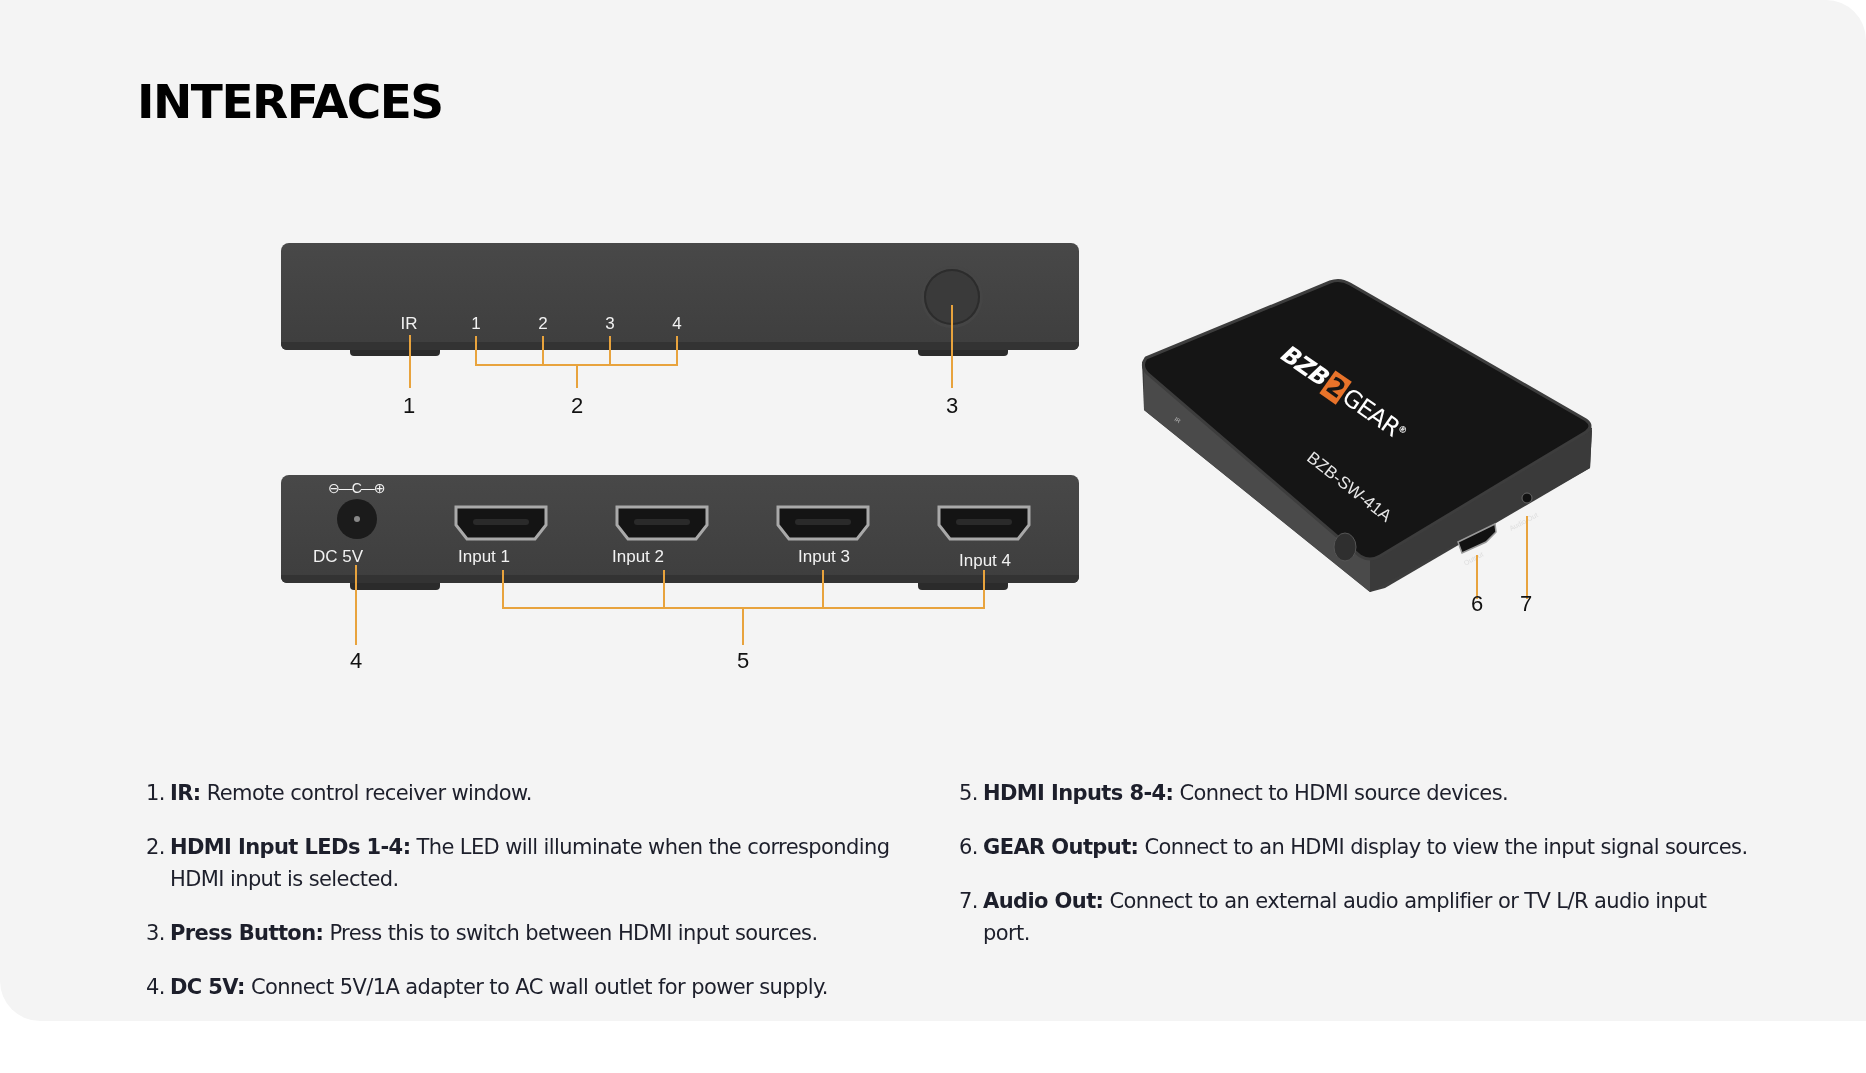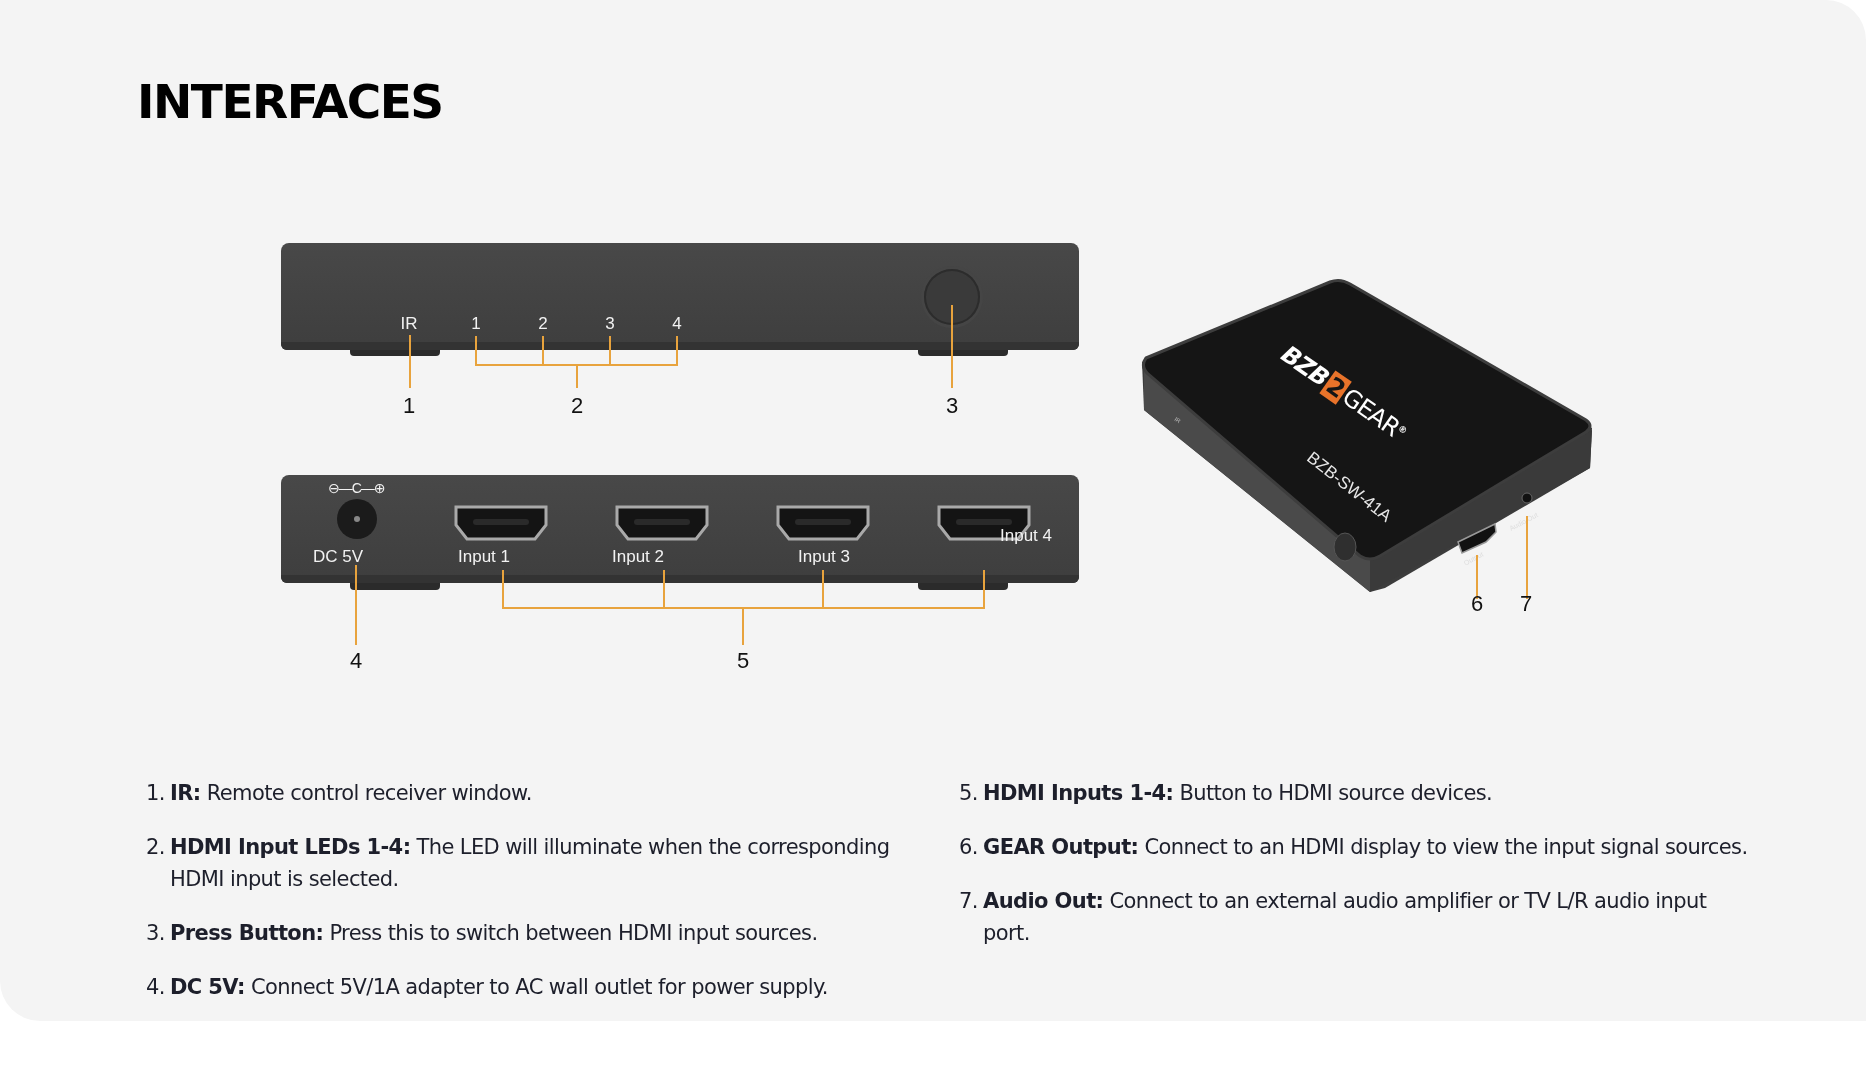--- a/index.html
+++ b/index.html
@@ -80,21 +80,21 @@
       </svg>
     <svg class="hdmi" style="left:936px;top:505px;" viewBox="0 0 96 36">
         <path d="M3 2 H93 V20 L82 34 H14 L3 20 Z" fill="#141414" stroke="#a9a9a9" stroke-width="3"></path>
         <rect x="20" y="14" width="56" height="6" rx="3" fill="#2a2a2a"></rect>
       </svg>
 
     <span class="dev-label" style="left:338px;top:547px;">DC 5V</span>
     <span class="dev-label" style="left:484px;top:547px;">Input 1</span>
     <span class="dev-label" style="left:638px;top:547px;">Input 2</span>
     <span class="dev-label" style="left:824px;top:547px;">Input 3</span>
-    <span class="dev-label" style="left:985px;top:526px;margin-left:41px;">Input 4</span>
+    <span class="dev-label" style="left:985px;top:551px;">Input 4</span>
 
     <div class="callout-line" style="left:355px;top:565px;width:2px;height:80px;"></div>
     <span class="callout-num" style="left:356px;top:648px;">4</span>
 
     <div class="callout-line" style="left:502px;top:570px;width:2px;height:39px;"></div>
     <div class="callout-line" style="left:663px;top:570px;width:2px;height:39px;"></div>
     <div class="callout-line" style="left:822px;top:570px;width:2px;height:39px;"></div>
     <div class="callout-line" style="left:983px;top:570px;width:2px;height:39px;"></div>
     <div class="callout-line" style="left:502px;top:607px;width:483px;height:2px;"></div>
     <div class="callout-line" style="left:742px;top:607px;width:2px;height:38px;"></div>
@@ -134,18 +134,18 @@
   <span class="callout-num" style="left:1526px;top:591px;">7</span>
 
   <ol class="list" style="left:137px;top:777px;width:760px;">
     <li><span class="n">1.</span><b>IR:</b><span> Remote control receiver window.</span></li>
     <li><span class="n">2.</span><b>HDMI Input LEDs 1-4:</b><span> The LED will illuminate when the corresponding HDMI input is selected.</span></li>
     <li><span class="n">3.</span><b>Press Button:</b><span> Press this to switch between HDMI input sources.</span></li>
     <li><span class="n">4.</span><b>DC 5V:</b><span> Connect 5V/1A adapter to AC wall outlet for power supply.</span></li>
   </ol>
 
   <ol class="list" style="left:950px;top:777px;width:800px;">
-    <li><span class="n">5.</span><b>HDMI Inputs 1-4:</b><span> Button to HDMI source devices.</span></li>
+    <li><span class="n">5.</span><b>HDMI Inputs 8-4:</b><span> Connect to HDMI source devices.</span></li>
     <li><span class="n">6.</span><b>GEAR Output:</b><span> Connect to an HDMI display to view the input signal sources.</span></li>
     <li><span class="n">7.</span><b>Audio Out:</b><span> Connect to an external audio amplifier or TV L/R audio input port.</span></li>
   </ol>
 
 </div>
 
 </body></html>

